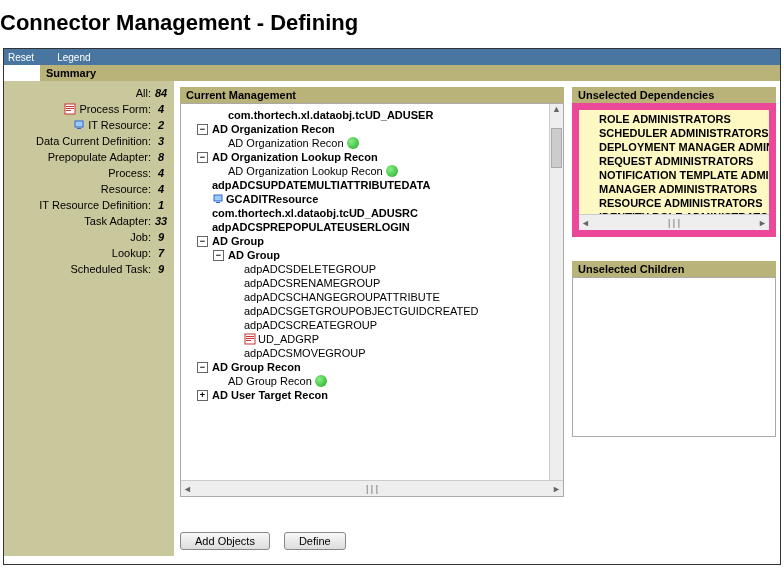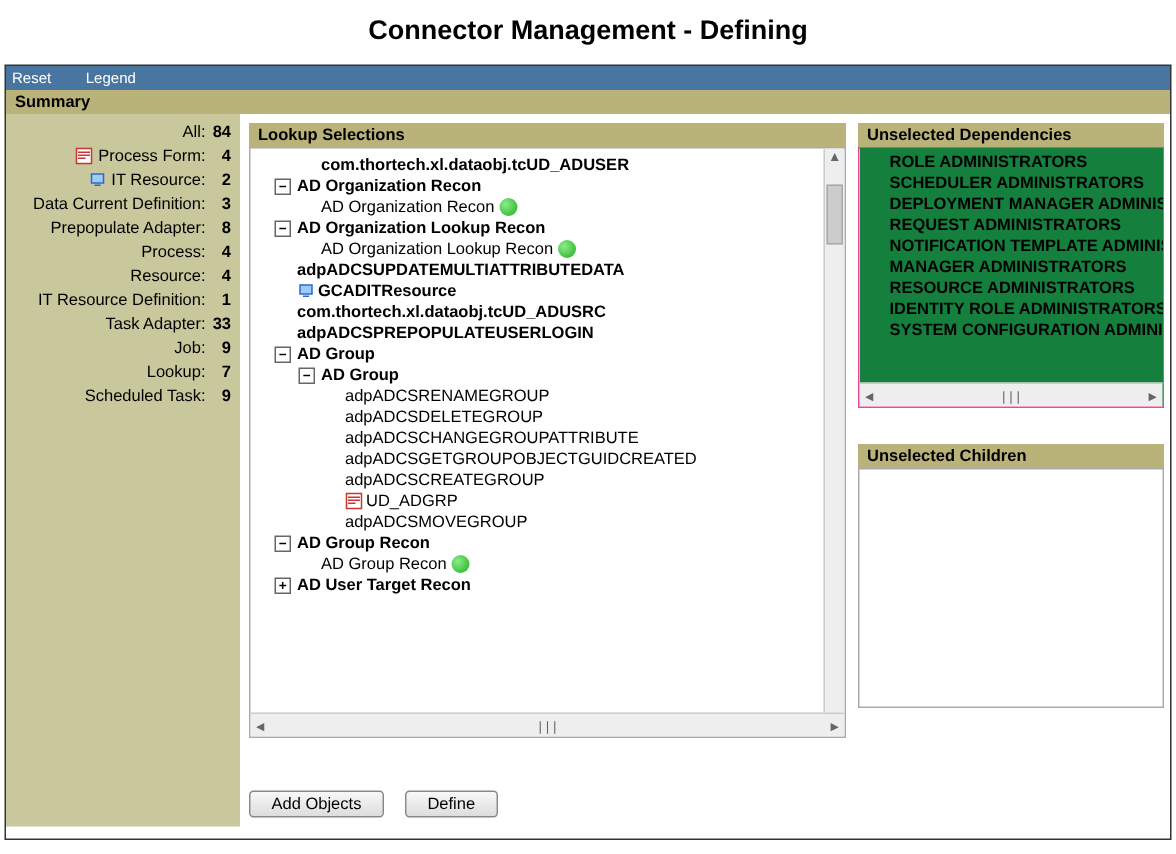--- a/index.html
+++ b/index.html
@@ -1,44 +1,44 @@
 <!DOCTYPE html>
 <html><head>
 <meta charset="utf-8">
 <style>
 * { box-sizing: border-box; margin: 0; padding: 0; }
 body { font-family: Arial, sans-serif; font-size: 11px; width: 784px; height: 569px; background: #fff; overflow: hidden; }
-.title { text-align: center; font-size: 18px; font-weight: bold; padding: 10px 0 12px; }
+.title { font-size: 22px; font-weight: bold; padding: 10px 0 12px; }
 .main-border { border: 1px solid #333; margin: 0 3px; height: 517px; position: relative; }
 .hint { font-size: 11px; padding: 2px 4px; border-bottom: 1px solid #999; }
 .bluebar { background: #4876a0; color: #fff; padding: 2px 4px; }
 .bluebar a { color: #fff; text-decoration: none; margin-right: 20px; font-size: 10px; font-family: Verdana, sans-serif; }
-.summary-header { background: #b9b37a; font-weight: bold; padding: 2px 6px; font-size: 11px; }
+.summary-header { background: #b9b37a; font-weight: bold; padding: 2px 6px; font-size: 11px; margin-left: 36px; }
 .content { display: flex; height: 475px; }
-.sidebar { width: 156px; background: #c9c79c; padding: 4px 6px 4px 4px; }
+.sidebar { width: 170px; background: #c9c79c; padding: 4px 6px 4px 4px; }
 .side-row { display: flex; justify-content: flex-end; align-items: center; padding: 2px 0; font-size: 11px; gap: 3px; }
 .side-row .lbl { text-align: right; }
-.side-row .cnt { font-weight: bold; min-width: 14px; text-align: right; }
+.side-row .cnt { font-weight: bold; min-width: 14px; text-align: center; font-style: italic; }
 .side-row .ic { width: 12px; height: 12px; }
 .center { flex: 1; padding: 6px 6px 0 6px; display: flex; flex-direction: column; }
 .panel-title { background: #b9b37a; font-weight: bold; padding: 2px 6px; font-size: 11px; }
 .tree-panel { border: 1px solid #aaa; height: 394px; overflow: auto; background: #fff; position: relative; }
 .tree { padding: 4px 2px; }
 .node { white-space: nowrap; padding: 1px 0; display: flex; align-items: center; font-size: 11px; }
 .node.bold { font-weight: bold; }
 .exp { display: inline-flex; width: 11px; height: 11px; border: 1px solid #666; align-items: center; justify-content: center; font-size: 9px; line-height: 9px; margin-right: 4px; background: #fff; cursor: pointer; }
 .dot { display: inline-block; width: 11px; height: 11px; margin-right: 4px; }
 .ic-recon { display: inline-block; width: 12px; height: 12px; border-radius: 50%; background: radial-gradient(circle at 35% 35%, #8e8, #2a2); margin-left: 3px; }
 .ic-doc { width: 12px; height: 12px; margin-right: 2px; }
 .lv0 { padding-left: 14px; }
 .lv1 { padding-left: 30px; }
 .lv2 { padding-left: 46px; }
 .hscroll { height: 16px; border-top: 1px solid #ccc; background: #eee; display: flex; align-items: center; justify-content: space-between; font-size: 9px; color: #666; padding: 0 2px; }
 .right { width: 210px; padding: 6px 4px 0 2px; display: flex; flex-direction: column; gap: 24px; }
-.dep-panel { border: 1px solid #ec4899; background: #15803d; height: 174px; overflow: auto; position: relative; }
+.dep-panel { border: 7px solid #ec4899; background: #fef9c3; height: 134px; overflow: auto; position: relative; }
 .dep-list { padding: 2px 4px; }
 .dep-item { white-space: nowrap; padding: 1px 0 1px 16px; font-size: 11px; font-weight: bold; }
 .child-panel { border: 1px solid #aaa; background: #fff; height: 160px; }
 .btnrow { padding: 6px 0; display: flex; gap: 14px; }
 .btn { border: 1px solid #888; background: linear-gradient(#f8f8f8,#ddd); border-radius: 3px; padding: 2px 14px; font-size: 11px; cursor: pointer; }
 .vscroll-fake { position: absolute; right: 0; top: 0; bottom: 16px; width: 14px; background: #eee; border-left: 1px solid #ccc; }
 .vscroll-fake .th { height: 40px; background: #ccc; border: 1px solid #aaa; margin: 14px 1px 0; }
 .arr { font-size: 9px; text-align: center; color: #666; }
 </style>
 </head>
@@ -107,21 +107,21 @@
           <span class="lbl">Lookup:</span>
           <span class="cnt">7</span>
         </div>
         <div class="side-row">
           <span class="lbl">Scheduled Task:</span>
           <span class="cnt">9</span>
         </div>
       </div>
 
     <div class="center">
-      <div class="panel-title">Lookup Selections</div>
+      <div class="panel-title">Current Management</div>
       <div class="tree-panel">
         <div class="tree" id="tree">
             <div class="node lv1 bold">
               <span class="dot"></span>
               <span>com.thortech.xl.dataobj.tcUD_ADUSER</span>
             </div>
             <div class="node lv0 bold">
               <span class="exp">−</span>
               <span>AD Organization Recon</span>
             </div>
@@ -162,25 +162,25 @@
             <div class="node lv0 bold">
               <span class="exp">−</span>
               <span>AD Group</span>
             </div>
             <div class="node lv1 bold">
               <span class="exp">−</span>
               <span>AD Group</span>
             </div>
             <div class="node lv2">
               <span class="dot"></span>
+              <span>adpADCSDELETEGROUP</span>
+            </div>
+            <div class="node lv2">
+              <span class="dot"></span>
               <span>adpADCSRENAMEGROUP</span>
-            </div>
-            <div class="node lv2">
-              <span class="dot"></span>
-              <span>adpADCSDELETEGROUP</span>
             </div>
             <div class="node lv2">
               <span class="dot"></span>
               <span>adpADCSCHANGEGROUPATTRIBUTE</span>
             </div>
             <div class="node lv2">
               <span class="dot"></span>
               <span>adpADCSGETGROUPOBJECTGUIDCREATED</span>
             </div>
             <div class="node lv2">

